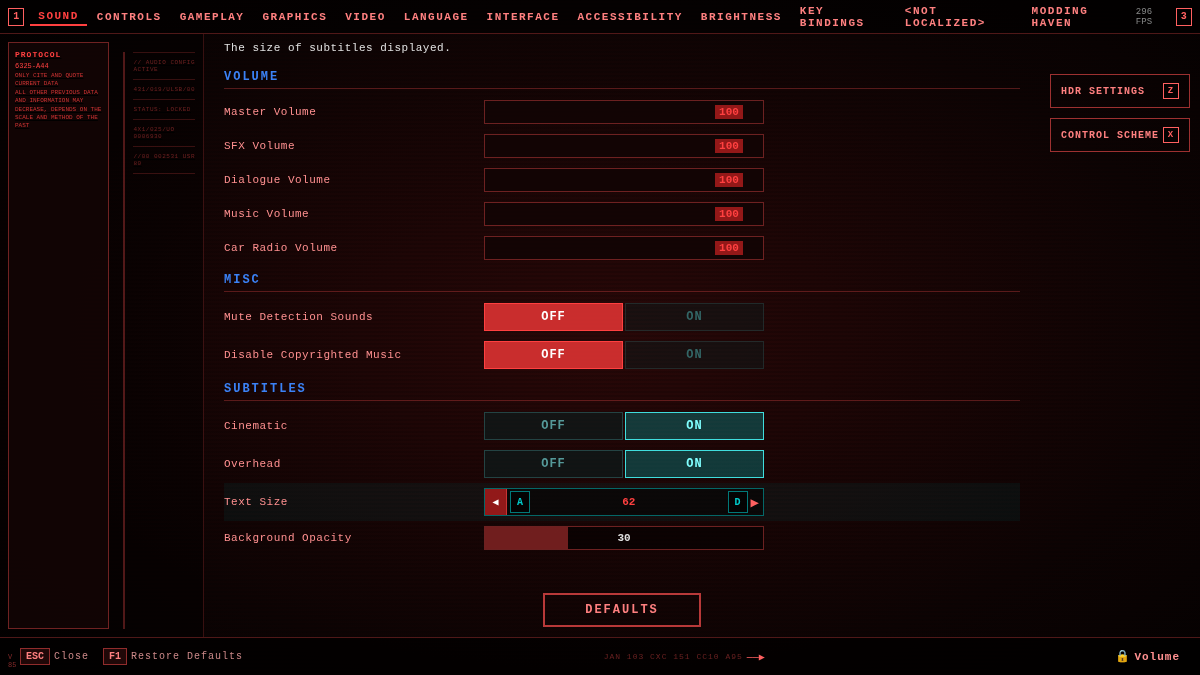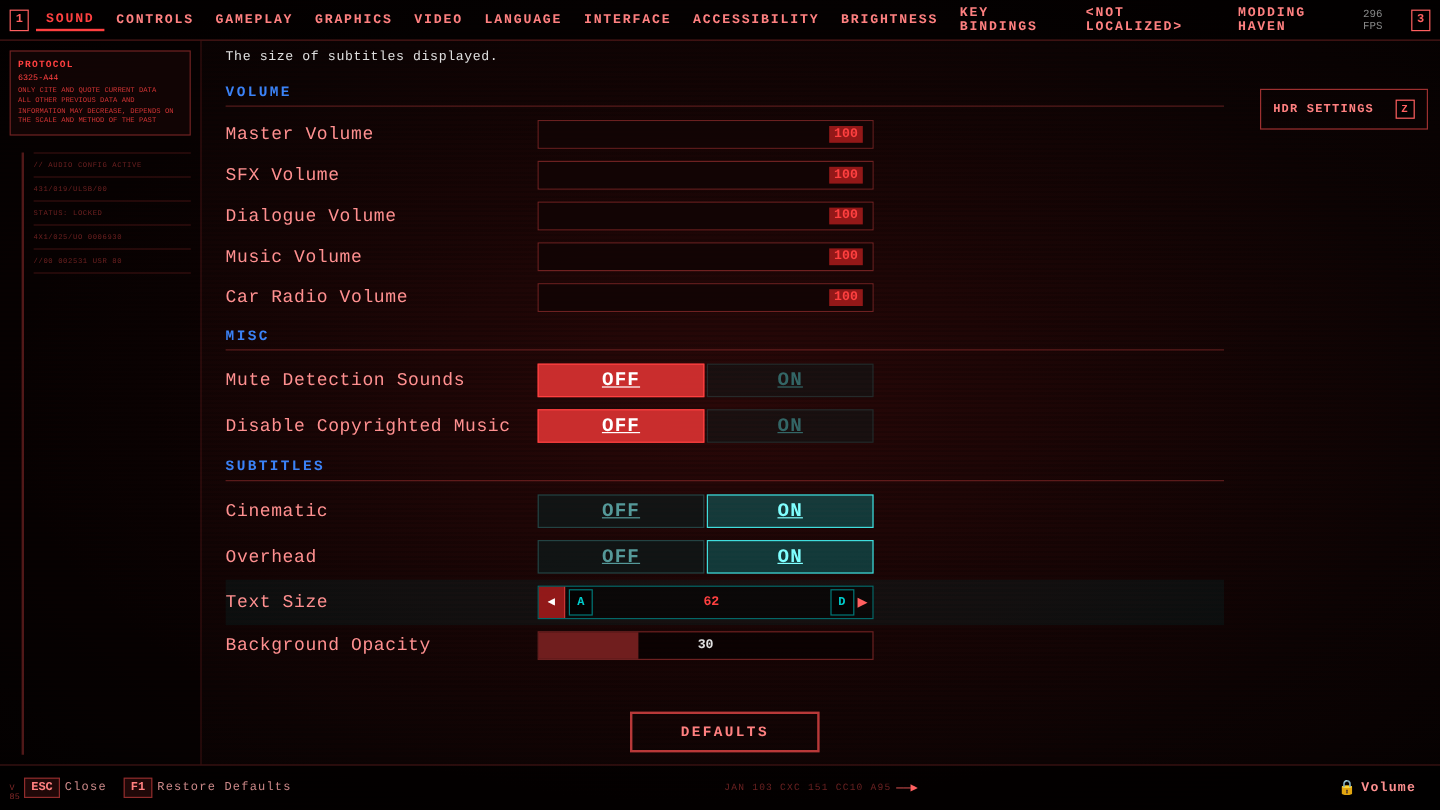--- a/index.html
+++ b/index.html
@@ -105,27 +105,28 @@
     }
 
     
     .content-area {
       display: flex;
       flex: 1;
     }
 
     
     .left-sidebar {
-      width: 168px;
+      width: 204px;
       background: rgba(0,0,0,0.4);
       border-right: 1px solid rgba(255,80,80,0.2);
       padding: 8px;
       display: flex;
-      flex-direction: column;
+      flex-direction: row;
       gap: 4px;
+      text-decoration: underline;
     }
 
     .protocol-box {
       background: rgba(20,5,5,0.8);
       border: 1px solid rgba(255,80,80,0.4);
       padding: 6px;
       font-size: 7px;
       color: #ff6060;
       line-height: 1.4;
     }
@@ -208,21 +209,21 @@
     
     .setting-row {
       display: flex;
       align-items: center;
       padding: 5px 0;
       min-height: 32px;
     }
 
     .setting-label {
       color: #ff9090;
-      font-size: 15px;
+      font-size: 11px;
       width: 260px;
       flex-shrink: 0;
       letter-spacing: 0.5px;
     }
 
     .setting-control {
       flex: 1;
       display: flex;
       align-items: center;
     }
@@ -241,21 +242,21 @@
     .slider-fill {
       position: absolute;
       left: 0;
       top: 0;
       height: 100%;
       background: rgba(20,5,5,0.8);
     }
 
     .slider-value {
       position: absolute;
-      right: 8px;
+      right: 20px;
       color: #ff4040;
       font-size: 11px;
       font-weight: bold;
       background: rgba(180,30,30,0.8);
       padding: 1px 4px;
       min-width: 28px;
       text-align: center;
     }
 
     
@@ -264,25 +265,24 @@
       width: 280px;
       height: 28px;
       gap: 2px;
     }
 
     .toggle-btn {
       flex: 1;
       display: flex;
       align-items: center;
       justify-content: center;
-      font-size: 16px;
+      font-size: 12px;
       font-weight: bold;
       letter-spacing: 1px;
       cursor: pointer;
-      text-decoration: underline;
     }
 
     .toggle-btn.off-active {
       background: rgba(220,50,50,0.9);
       color: #fff;
       border: 1px solid #ff4040;
     }
 
     .toggle-btn.off-inactive {
       background: rgba(10,30,30,0.6);
@@ -716,20 +716,24 @@
       <div class="defaults-section">
         <button class="defaults-btn">DEFAULTS</button>
       </div>
     </div>
 
     <div class="right-sidebar">
       <button class="sidebar-btn">
         <span>HDR SETTINGS</span>
         <div class="sidebar-btn-key">Z</div>
       </button>
+      <button class="sidebar-btn">
+        <span>CONTROL SCHEME</span>
+        <div class="sidebar-btn-key">X</div>
+      </button>
     </div>
 
   </div>
 
   <div class="bottom-bar">
     <div class="bottom-hint">
       <div class="bottom-key">ESC</div>
       <div class="bottom-label">Close</div>
     </div>
     <div class="bottom-hint">

